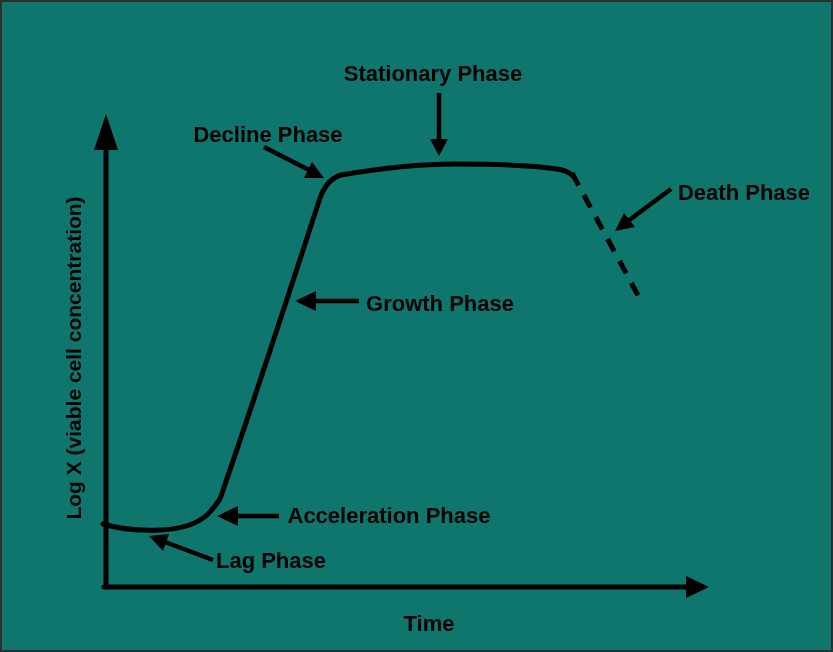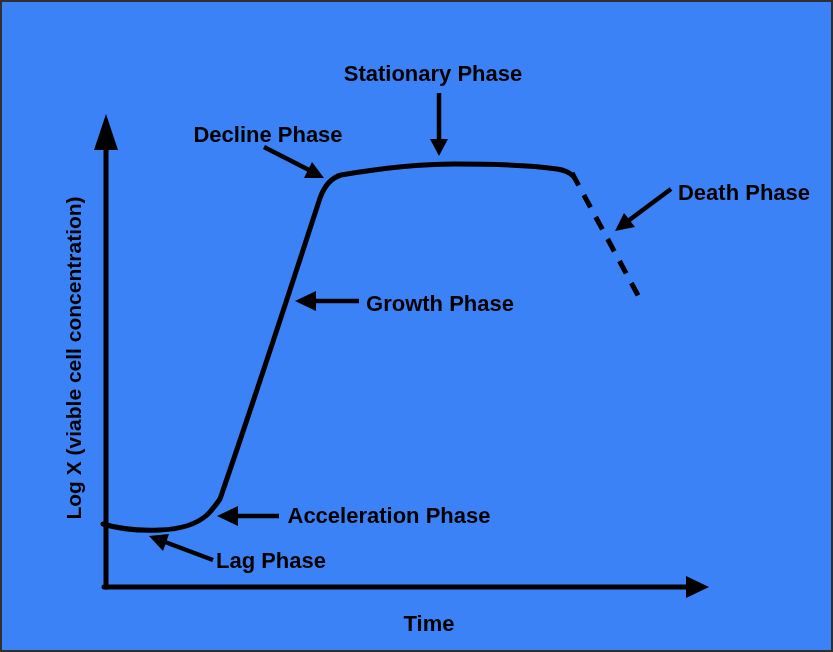--- a/index.html
+++ b/index.html
@@ -6,21 +6,21 @@
     margin: 0;
     padding: 0;
     background: #ffffff;
   }
   .frame {
     position: relative;
     width: 833px;
     height: 652px;
     box-sizing: border-box;
     border: 2px solid #2f2f2f;
-    background: #3b82f6;
+    background: #0f766e;
     overflow: hidden;
   }
   svg {
     display: block;
   }
   .ink-line {
     stroke: #000000;
     fill: none;
     stroke-width: 5;
     stroke-linecap: round;

